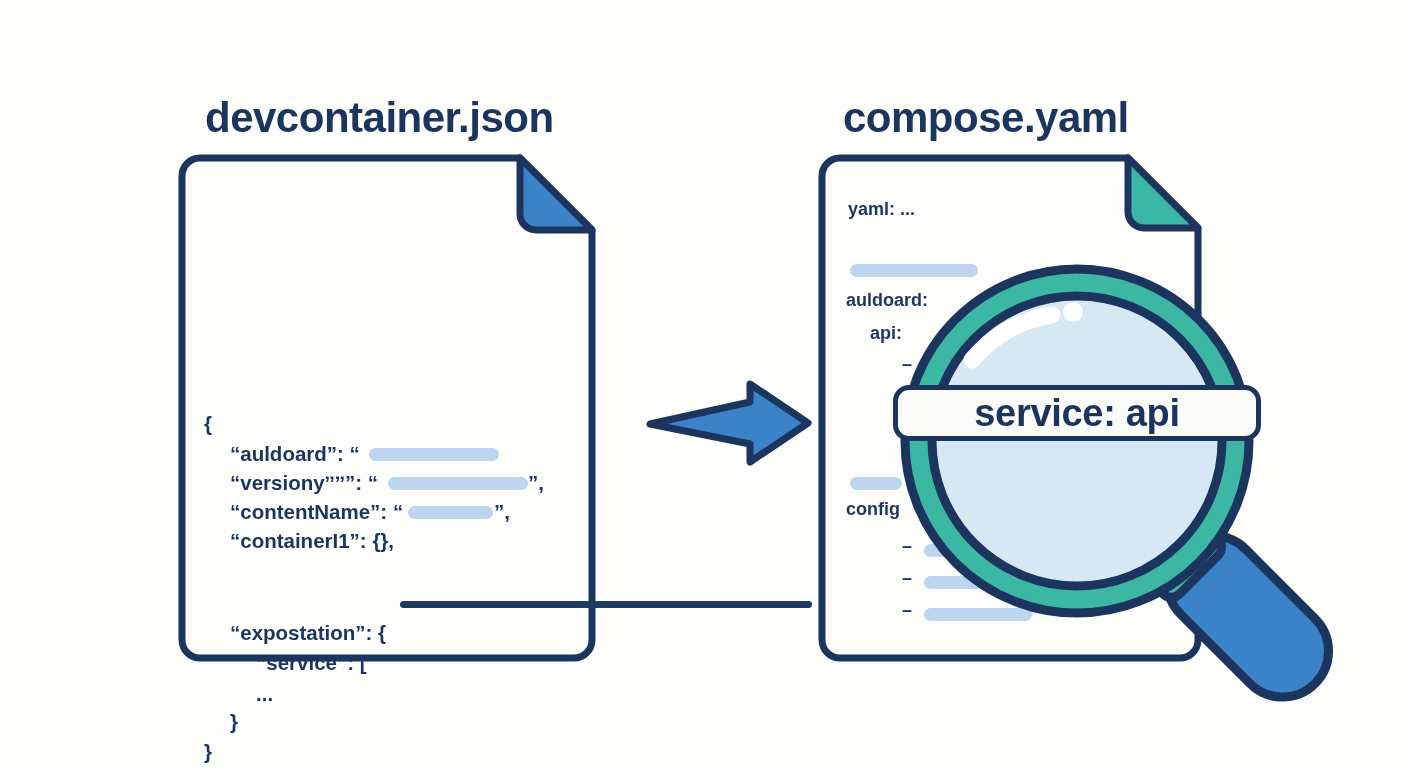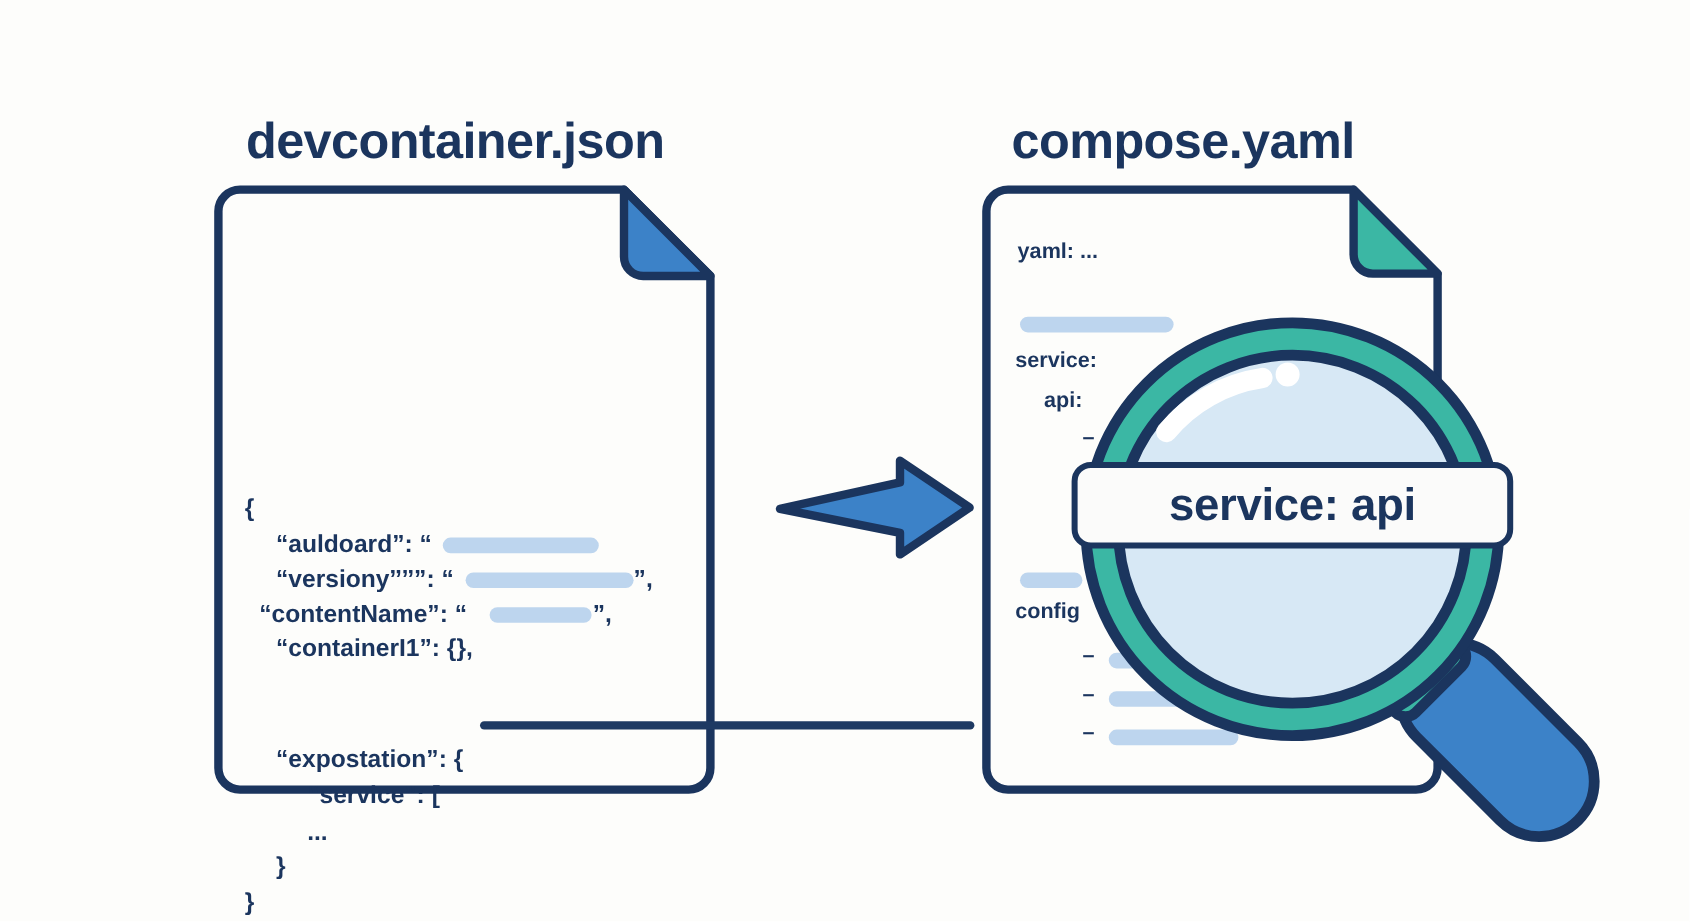--- a/index.html
+++ b/index.html
@@ -96,21 +96,21 @@
     height: 420px;
     overflow: visible;
   }
 
   
   #callout {
     position: absolute;
     left: 893px;
     top: 385px;
     width: 368px;
-    height: 72px;
+    height: 56px;
     background: #fbfbfa;
     border: 5px solid #1b355e;
     border-radius: 16px;
     box-sizing: border-box;
     display: flex;
     align-items: center;
     justify-content: center;
   }
   #callout-text {
     font-size: 38px;
@@ -138,21 +138,21 @@
 
     <div class="code-layer">
       <div class="code-line" style="left:36px;  top:262px;">{</div>
       <div class="code-line" style="left:62px;  top:292px;">“auldoard”: “</div>
       <div class="bar" style="left:201px; top:296px; width:130px;"></div>
 
       <div class="code-line" style="left:62px;  top:321px;">“versionyˮˮ”: “</div>
       <div class="bar" style="left:220px; top:325px; width:140px;"></div>
       <div class="code-line" style="left:360px; top:321px;">”,</div>
 
-      <div class="code-line" style="left:48px;  top:350px;">“contentName”: “</div>
+      <div class="code-line" style="left:62px;  top:350px;">“contentName”: “</div>
       <div class="bar" style="left:240px; top:354px; width:85px;"></div>
       <div class="code-line" style="left:326px; top:350px;">”,</div>
 
       <div class="code-line" style="left:62px;  top:379px;">“containerI1”: {},</div>
 
       <div id="divider"></div>
 
       <div class="code-line" style="left:62px;  top:471px;">“expostation”: {</div>
       <div class="code-line" style="left:88px;  top:501px;">“service”: [</div>
       <div class="code-line" style="left:88px;  top:532px;">...</div>
@@ -165,21 +165,21 @@
     <svg class="doc-svg" width="392" height="514" viewBox="0 0 392 514">
       <path d="M 10,24 A 18,18 0 0 1 28,6 L 316,6 L 386,76 L 386,488
                A 18,18 0 0 1 368,506 L 28,506 A 18,18 0 0 1 10,488 Z" fill="#fdfdfb" stroke="#1b355e" stroke-width="7" stroke-linejoin="round"></path>
       <path d="M 316,6 L 316,60 A 16,16 0 0 0 332,76 L 386,76 Z" fill="#3bb7a4" stroke="#1b355e" stroke-width="7" stroke-linejoin="round"></path>
     </svg>
 
     <div class="code-layer">
       <div class="code-line big" style="left:36px; top:48px;">yaml: ...</div>
       <div class="bar" style="left:38px; top:112px; width:128px;"></div>
 
-      <div class="code-line big" style="left:34px; top:139px;">service:</div>
+      <div class="code-line big" style="left:34px; top:139px;">auldoard:</div>
       <div class="code-line big" style="left:58px; top:172px;">api:</div>
       <div class="code-line big" style="left:90px; top:203px;">–</div>
 
       <div class="bar" style="left:38px; top:325px; width:52px;"></div>
       <div class="code-line big" style="left:34px; top:348px;">config</div>
 
       <div class="code-line big" style="left:90px; top:385px;">–</div>
       <div class="bar" style="left:112px; top:392px; width:56px;"></div>
 
       <div class="code-line big" style="left:90px; top:417px;">–</div>

